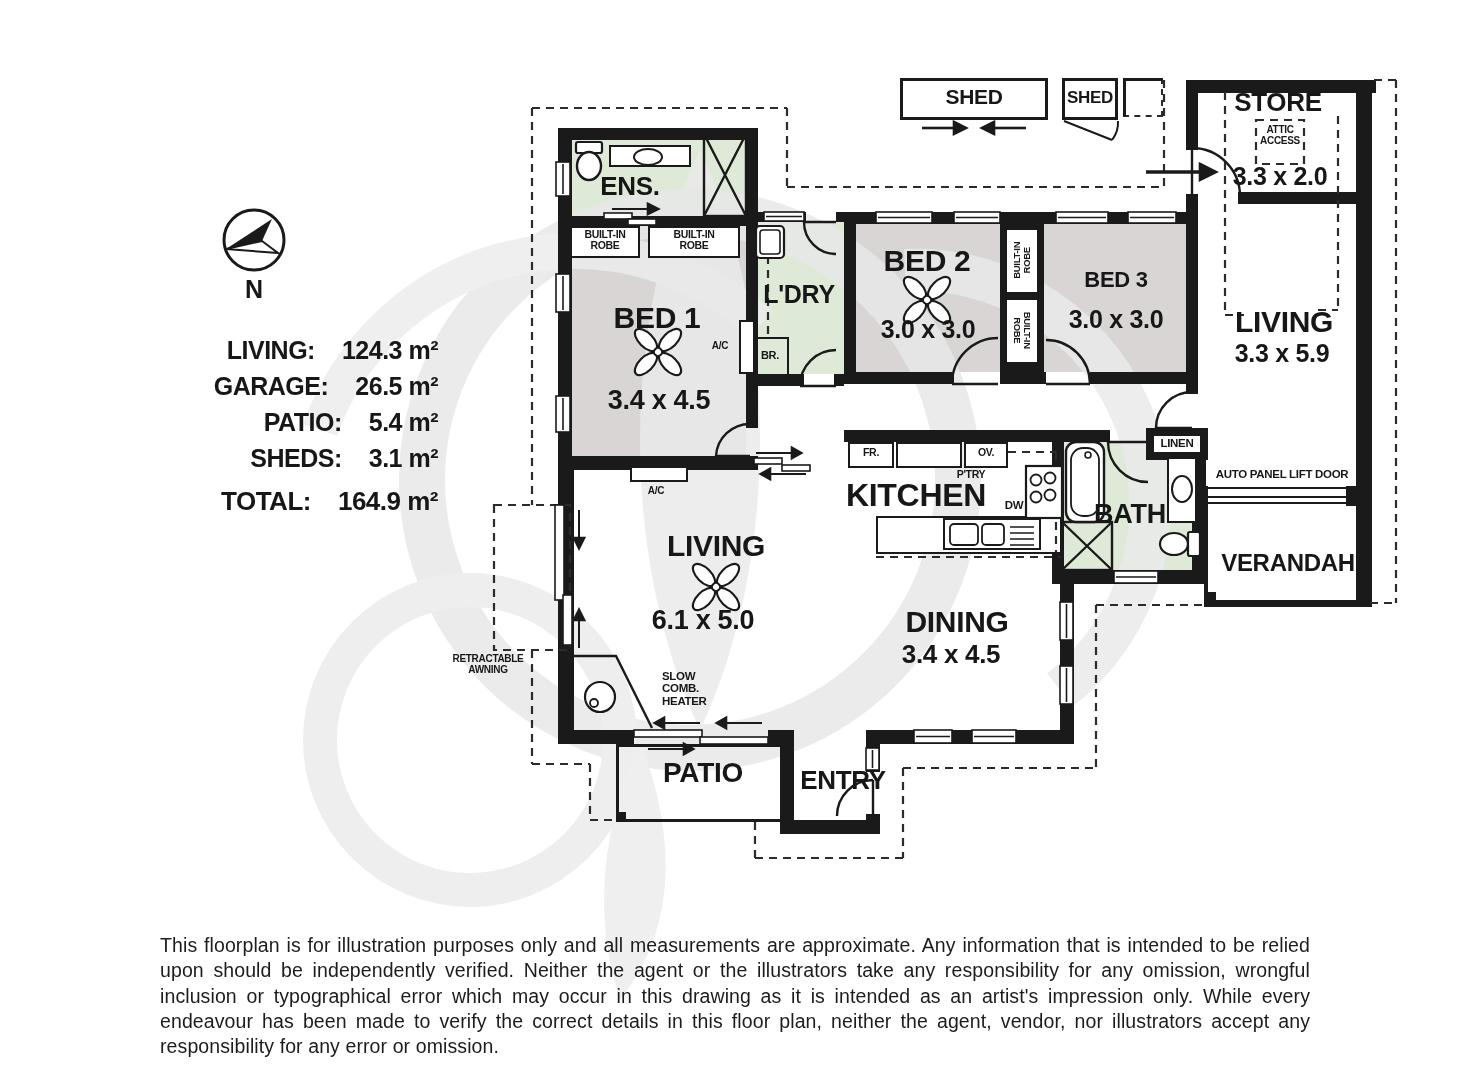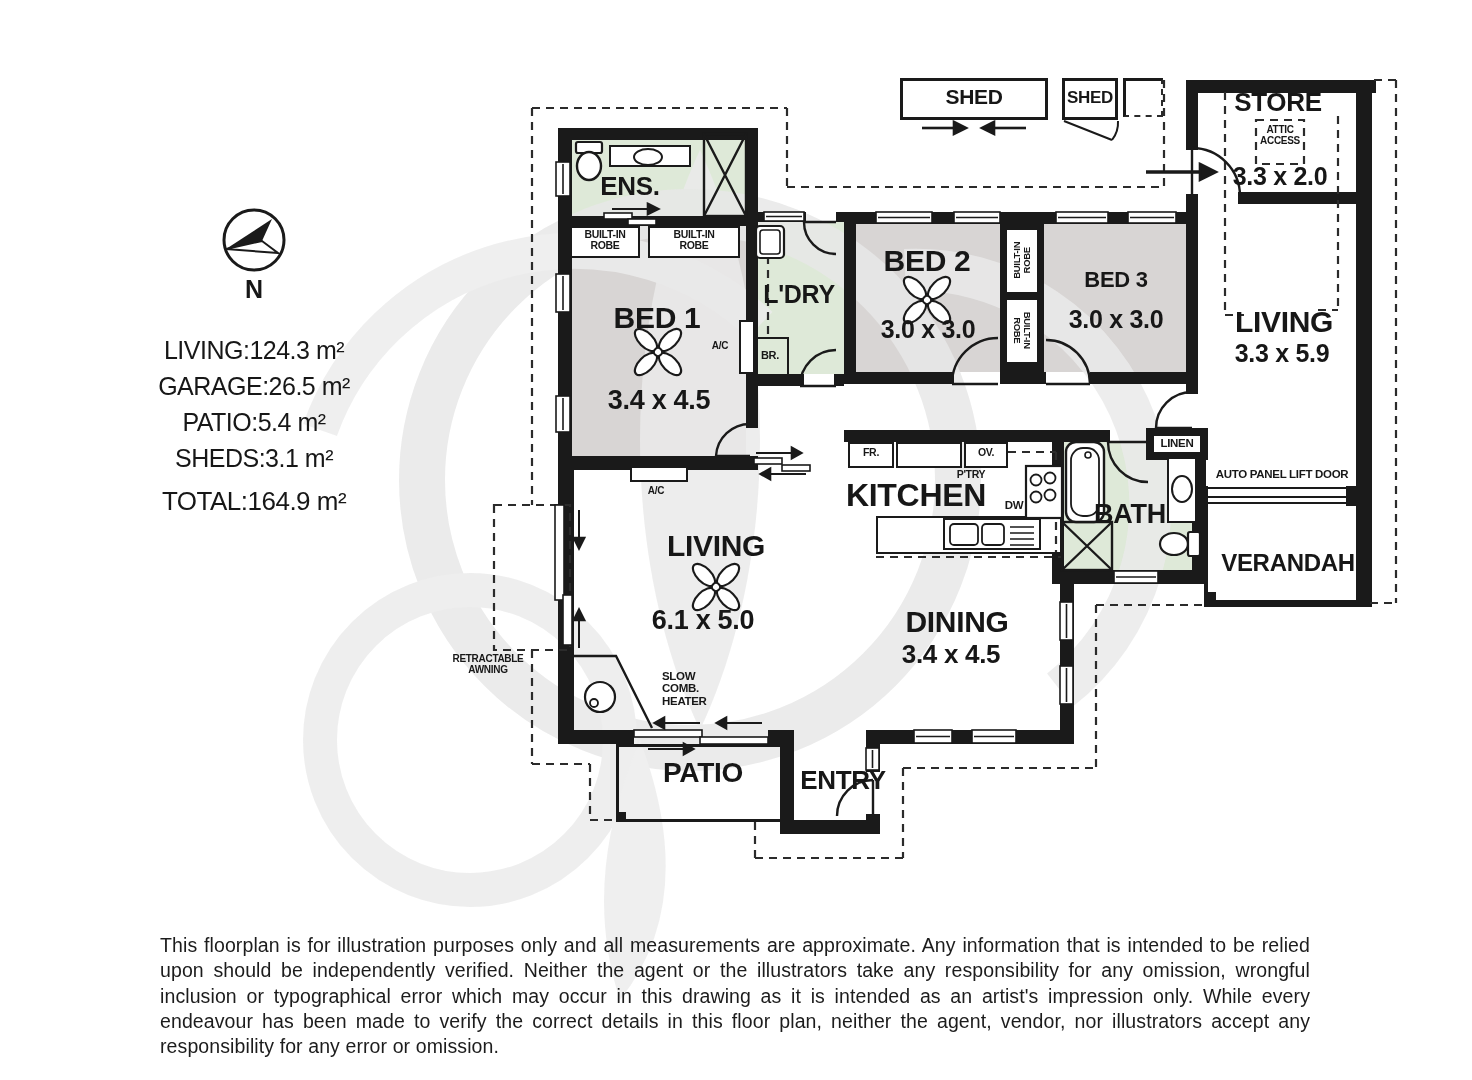--- a/index.html
+++ b/index.html
@@ -12,22 +12,22 @@
   .outline{position:absolute;border:3px solid #1a1a1a;box-sizing:border-box;z-index:4;background:transparent;}
   #ov{position:absolute;inset:0;z-index:5;pointer-events:none;}
   .lb{position:absolute;z-index:6;font-weight:bold;text-align:center;line-height:1.08;
       white-space:pre-line;letter-spacing:-0.3px;}
   .lbl{text-align:left;}
   .rot-ccw{transform:rotate(-90deg);}
   .rot-cw{transform:rotate(90deg);}
   
   #areaTable{position:absolute;left:70px;top:336px;width:368px;z-index:6;}
   #areaTable .hd{font-weight:bold;font-size:27px;letter-spacing:-0.5px;margin-bottom:14px;}
-  #areaTable .row{display:flex;justify-content:center;font-weight:normal;font-size:25px;
-                  letter-spacing:-0.5px;margin-bottom:7px;}
+  #areaTable .row{display:flex;justify-content:flex-end;font-weight:bold;font-size:25px;
+                  letter-spacing:-0.5px;margin-bottom:7px;gap:27px;}
   #areaTable .tot{margin-top:13px;font-size:26px;}
   
   #disclaimer{position:absolute;left:160px;top:933px;width:1150px;z-index:6;
               font-size:19.5px;line-height:1.3;text-align:justify;color:#1c1c1c;letter-spacing:0.1px;}
   
   #sqshed{position:absolute;left:1123px;top:78px;width:40px;height:39px;box-sizing:border-box;z-index:4;
           border-top:3px solid #1a1a1a;border-left:3px solid #1a1a1a;
           border-right:2px dashed #2b2b2b;border-bottom:2px dashed #2b2b2b;}
   #liftdoor{position:absolute;left:1206px;top:487px;width:142px;height:17px;box-sizing:border-box;
             background:#fff;border:2.5px solid #1a1a1a;z-index:4;}

